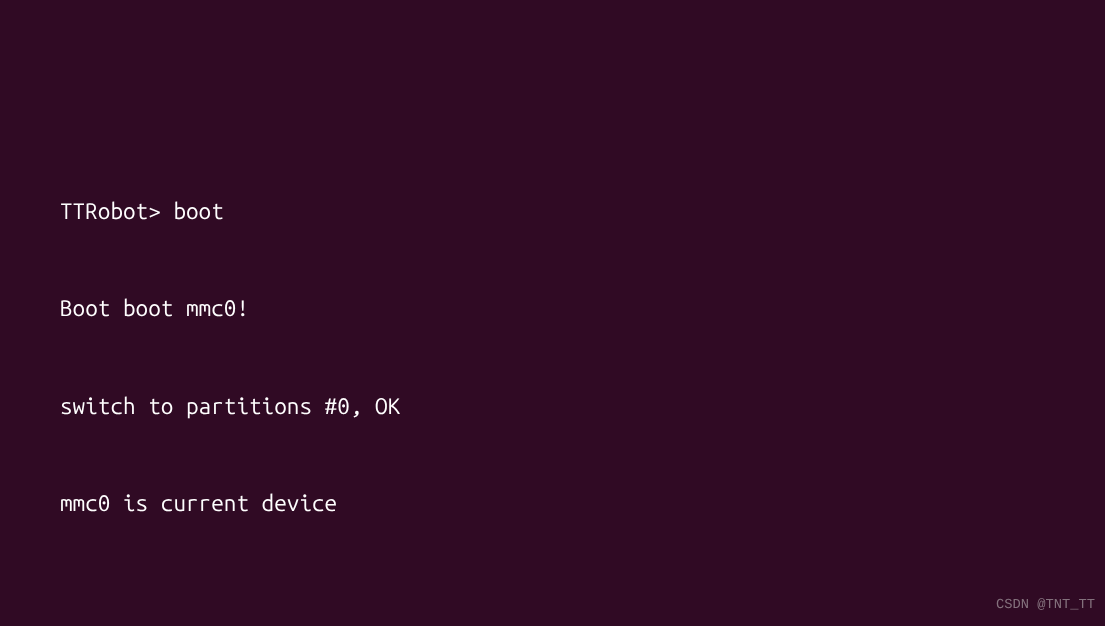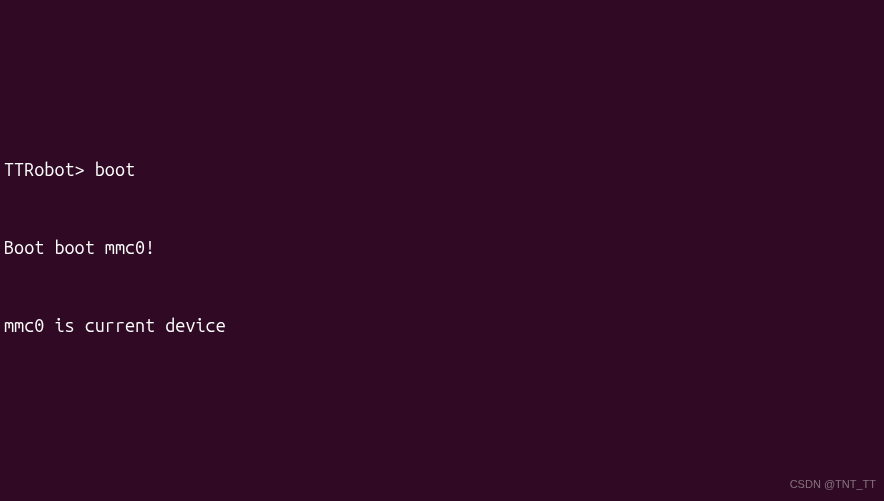--- a/index.html
+++ b/index.html
@@ -15,39 +15,41 @@
       line-height: 26px;
       width: 884px;
       height: 501px;
       padding: 0 4px;
       position: relative;
       overflow: hidden;
       white-space: pre;
     }
     .line {
       display: block;
+      margin-left: 44px;
     }
     .watermark {
       position: absolute;
       bottom: 4px;
       right: 8px;
       font-size: 11px;
       color: #b0a8ac;
-      font-family: Liberation Sans, sans-serif;
+      font-family: Liberation Mono, monospace;
       opacity: 0.65;
     }
   </style>
 </head>
 <body>
 
 
 
 <div>
   <span class="line">TTRobot&gt; boot</span>
   <span class="line">Boot boot mmc0!</span>
+  <span class="line">switch to partitions #0, OK</span>
   <span class="line">mmc0 is current device</span>
   
   
   
   
   
   
   
   
   

